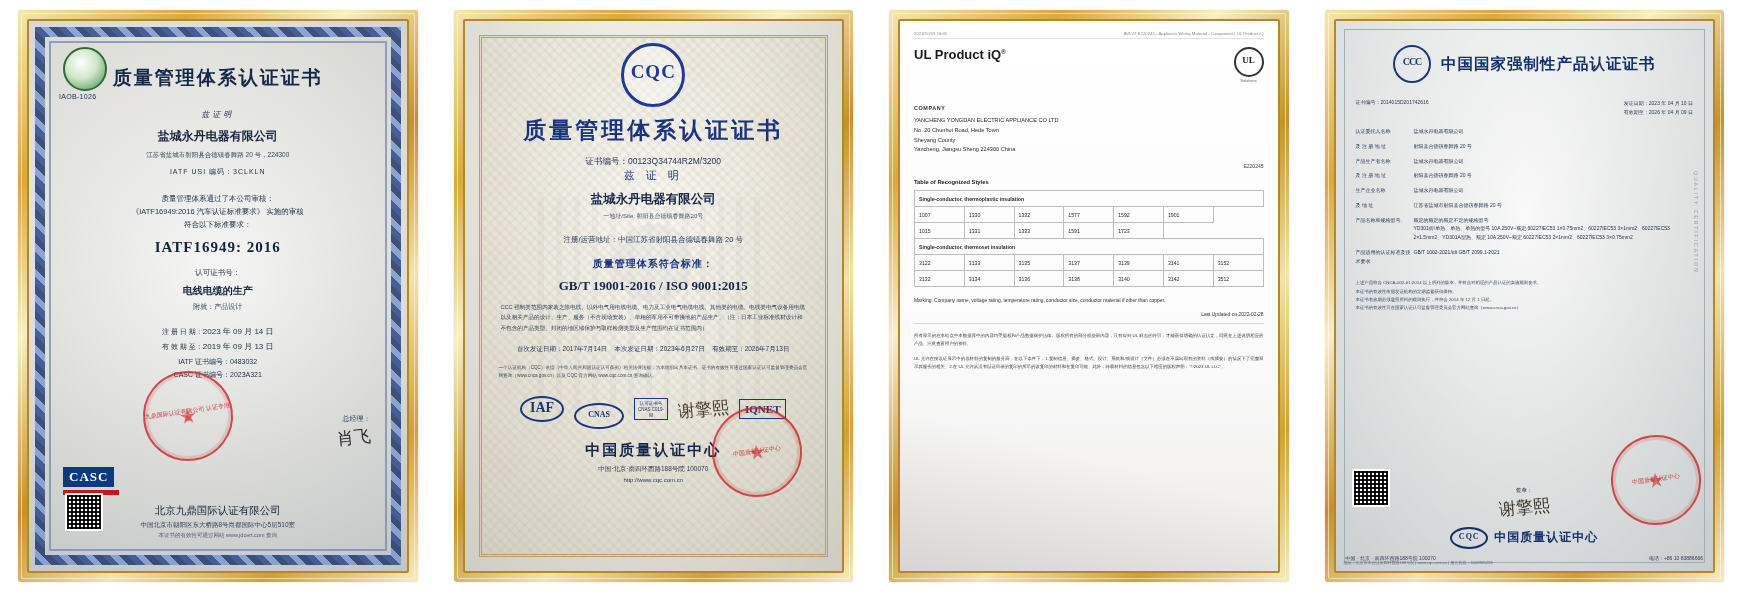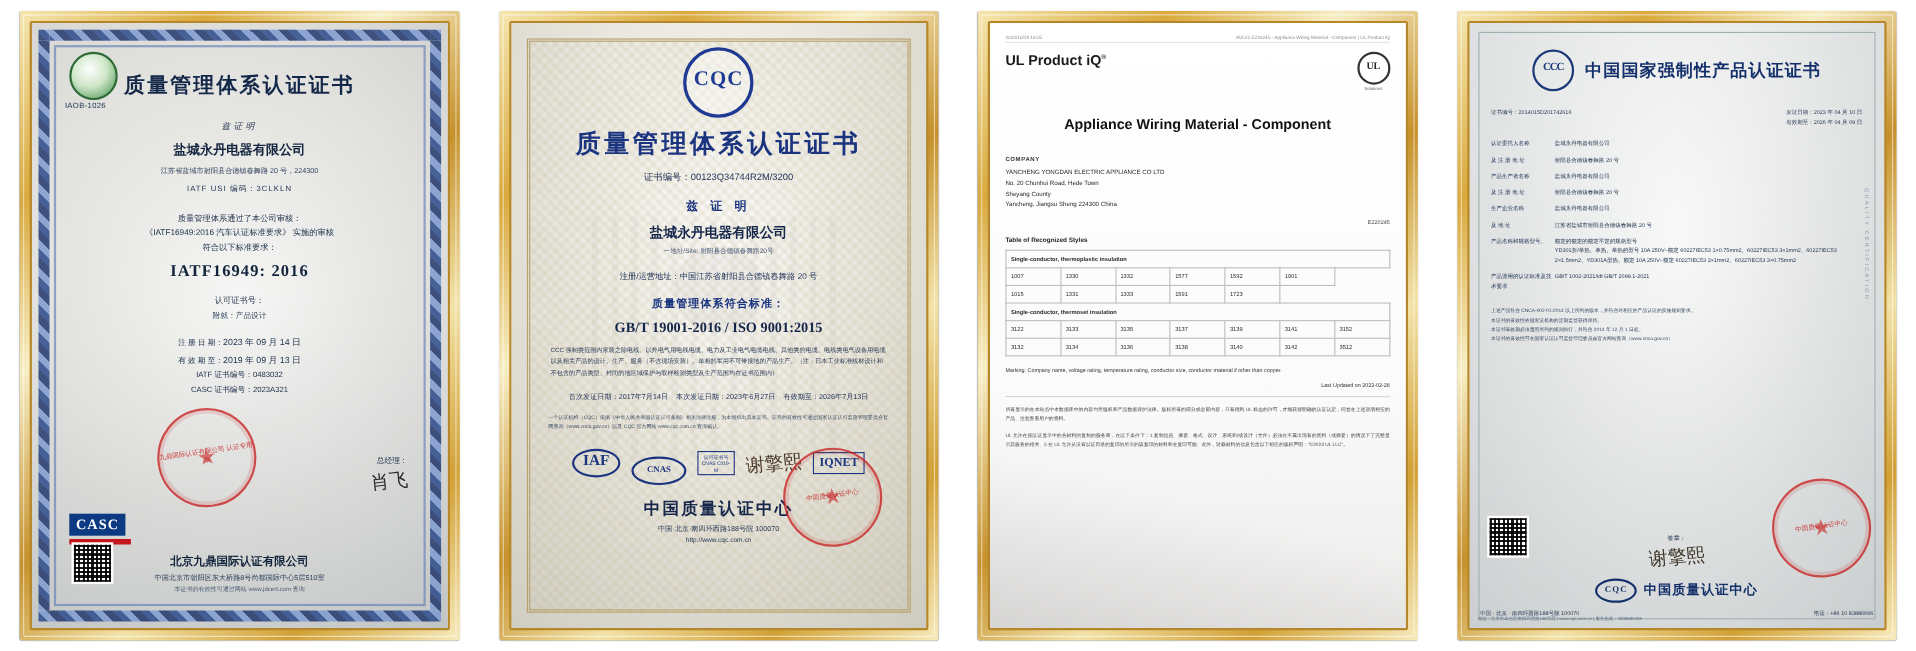--- a/index.html
+++ b/index.html
@@ -225,21 +225,21 @@
     font-family: "Liberation Serif", serif;
   }
   .c1-casc-red {
     position: absolute;
     left: 4px; bottom: 50px;
     width: 56px; height: 5px;
     background: #c4161c;
   }
   .c1-org {
     font-size: 10.5px;
-    font-weight: bold;
+    font-weight: normal;
     color: #13253d;
   }
   .c1-org2 { font-size: 6.5px; color: #2c3e58; margin-top: 3px;}
   .c1-org3 { font-size: 5.5px; color: #4a5b72; margin-top: 2px;}
   .qr {
     position: absolute;
     width: 34px; height: 34px;
     background:
       repeating-linear-gradient(0deg,#1a1a1a 0 2px,#fff 2px 4px),
       repeating-linear-gradient(90deg,#1a1a1a 0 2px,#fff 2px 4px);
@@ -296,25 +296,25 @@
     letter-spacing: 3px;
     color: #1b3480;
     font-family: "Liberation Serif", serif;
   }
   .c2-no {
     margin-top: 10px;
     font-size: 8.5px;
     color: #1d2f55;
   }
   .c2-hereby {
-    margin-top: 12px;
+    margin-top: 0;
     font-size: 11px;
     letter-spacing: 4px;
     color: #1b3480;
-    font-weight: bold;
+    font-weight: normal;
   }
   .c2-company {
     margin-top: 8px;
     font-size: 12.5px;
     font-weight: bold;
     color: #15264a;
     font-family: "Liberation Serif", serif;
   }
   .c2-companyen {
     margin-top: 4px;
@@ -722,20 +722,21 @@
             <div class="c1-usi">IATF USI 编码：3CLKLN</div>
 
             <div class="c1-para">
               <div>质量管理体系通过了本公司审核：</div>
               <div>《IATF16949:2016 汽车认证标准要求》 实施的审核</div>
               <div>符合以下标准要求：</div>
             </div>
             <div class="c1-std">IATF16949: 2016</div>
 
             <div class="c1-scopehead">认可证书号：</div>
+            <div class="c1-scope">电线电缆的生产</div>
             <div class="c1-scope2">附就：产品设计</div>
 
             <div class="c1-dates">
               <div><span>注 册 日 期：</span><span class="big">2023 年 09 月 14 日</span></div>
               <div><span>有 效 期 至：</span><span class="big">2019 年 09 月 13 日</span></div>
               <div><span>IATF 证书编号：</span><span>0483032</span></div>
               <div><span>CASC 证书编号：</span><span>2023A321</span></div>
             </div>
 
             <div class="c1-sign">
@@ -824,21 +825,20 @@
           <div class="c3-head">
             <div class="c3-brand">
               <span>UL Product iQ</span><sup>®</sup>
             </div>
             <div>
               <div class="c3-ullogo">UL</div>
               <div class="c3-ulsol">Solutions</div>
             </div>
           </div>
 
-          <div class="c3-title">Appliance Wiring Material - Component</div>
 
           <div class="c3-label">COMPANY</div>
           <div class="c3-company">
             <div>YANCHENG YONGDAN ELECTRIC APPLIANCE CO LTD</div>
             <div>No. 20 Chunhui Road, Hede Town</div>
             <div>Sheyang County</div>
             <div>Yancheng, Jiangsu Sheng 224300 China</div>
           </div>
 
           <div class="c3-filenum">E220245</div>

